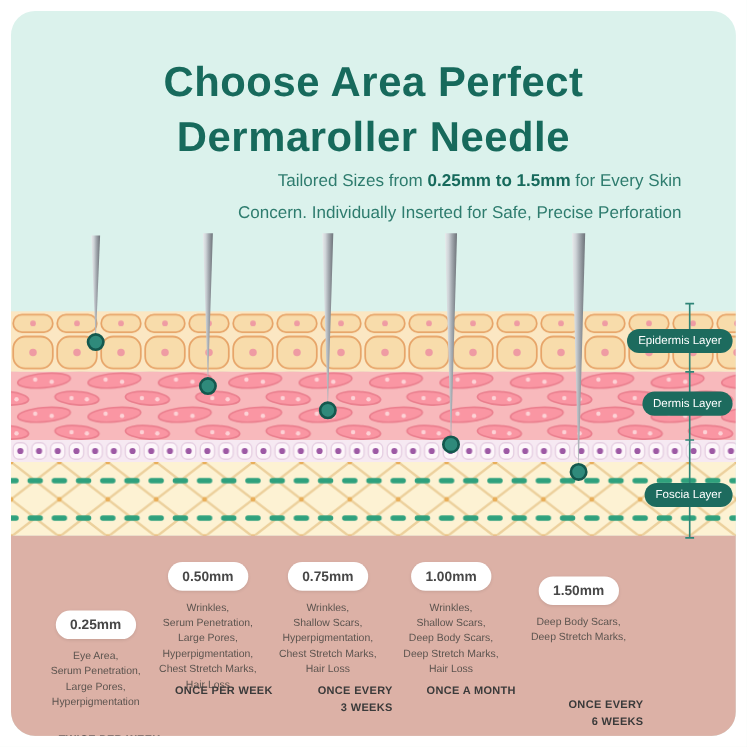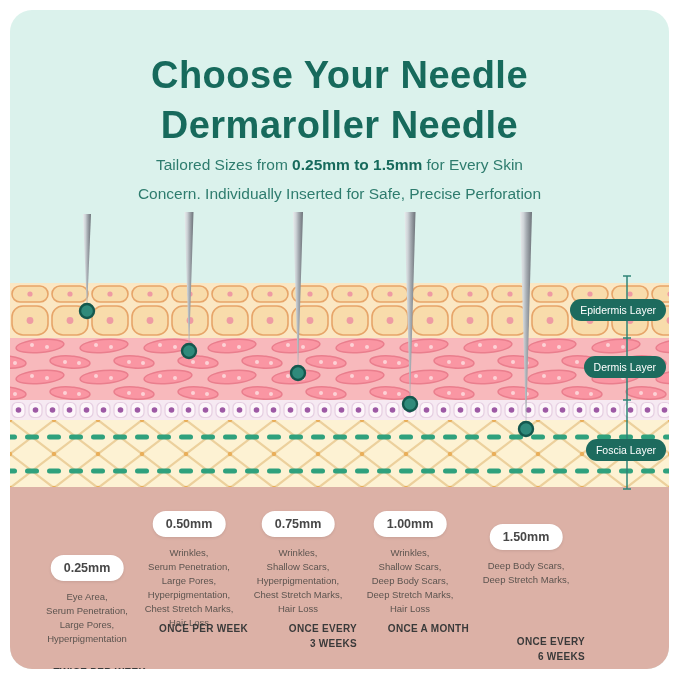--- a/index.html
+++ b/index.html
@@ -21,21 +21,21 @@
   .title {
     position:absolute; top:40px; left:0; width:100%;
     text-align:center; color:#176a5c;
     font-weight:bold; font-size:38px; line-height:50px;
     letter-spacing:0.5px;
   }
   .title .tl { display:block; }
 
   .subtitle {
     position:absolute; top:140px; left:50%; transform:translateX(-50%);
-    width:560px; text-align:center;
+    width:560px; text-align:right;
     color:#2e7c6e; font-size:15.5px; line-height:29px;
   }
   .subtitle b { color:#176a5c; }
 
   .layer-pill {
     position:absolute;
     background:#1d6b5e; color:#ffffff;
     font-size:10.5px; line-height:12px;
     padding:5px 10px; border-radius:12px;
     white-space:nowrap;
@@ -156,21 +156,21 @@
     <g stroke="#2f8577" stroke-width="1.5">
       <line x1="617" y1="266" x2="617" y2="479"></line>
       <line x1="613" y1="266" x2="621" y2="266"></line>
       <line x1="613" y1="328" x2="621" y2="328"></line>
       <line x1="613" y1="390" x2="621" y2="390"></line>
       <line x1="613" y1="479" x2="621" y2="479"></line>
     </g>
   </svg>
 
   <div class="title">
-    <span class="tl">Choose Your Needle</span>
+    <span class="tl">Choose Area Perfect</span>
     <span class="tl">Dermaroller Needle</span>
   </div>
 
   <div class="subtitle">
     <div><span>Tailored Sizes from </span><b>0.25mm to 1.5mm</b><span> for Every Skin</span></div>
     <div>Concern. Individually Inserted for Safe, Precise Perforation</div>
   </div>
 
   <div class="layer-pill" id="lp-epidermis">Epidermis Layer</div>
   <div class="layer-pill" id="lp-dermis">Dermis Layer</div>

